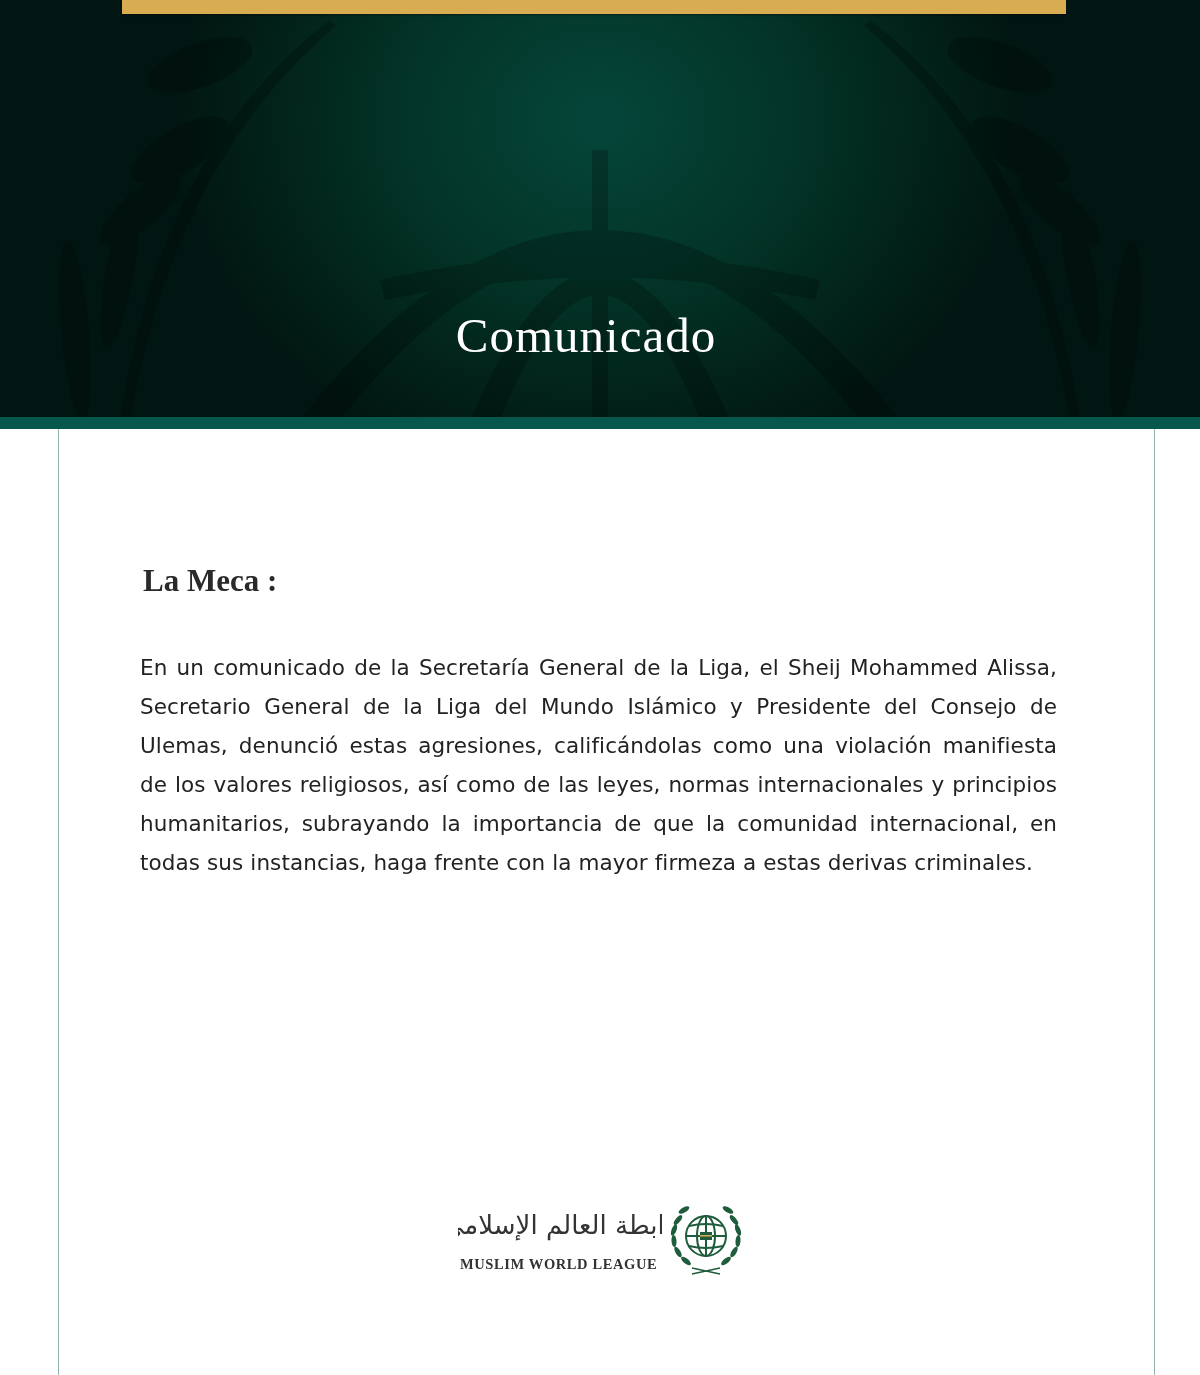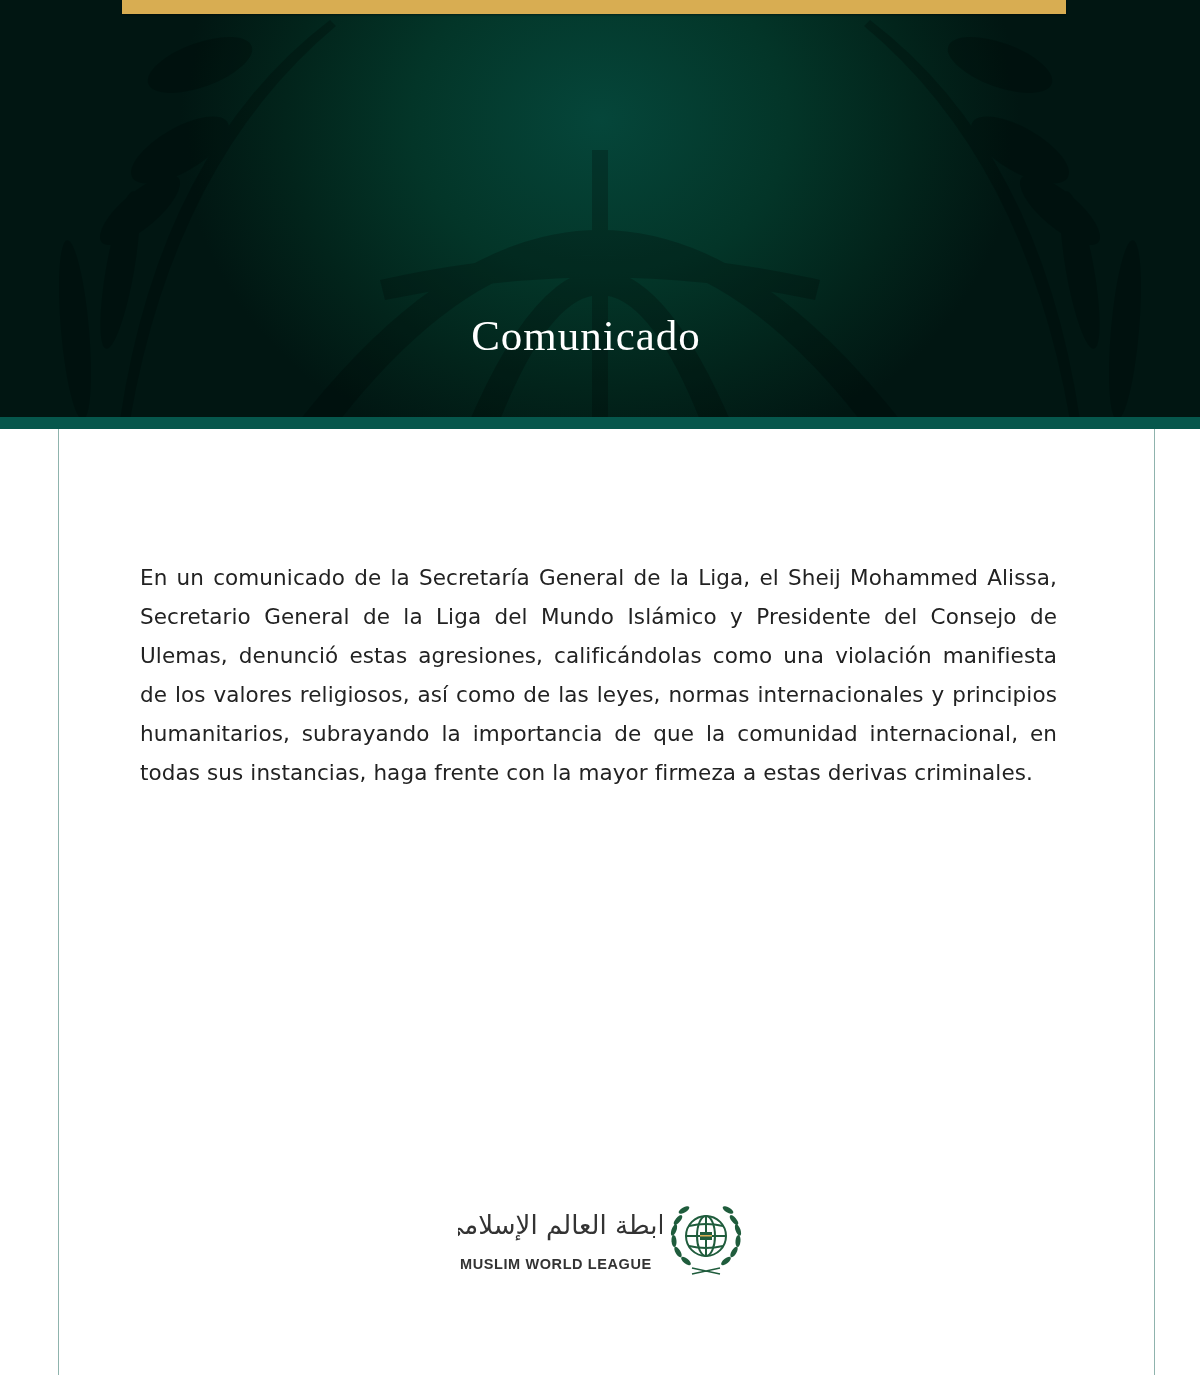--- a/index.html
+++ b/index.html
@@ -3,30 +3,30 @@
 <meta charset="utf-8">
 <style>
   html, body { margin:0; padding:0; }
   body { width:1200px; height:1375px; background:#ffffff; position:relative; overflow:hidden; font-family:"Liberation Sans", sans-serif; }
   .header { position:absolute; left:0; top:0; width:1200px; height:417px;
     background: radial-gradient(ellipse 420px 360px at 600px 120px, #05463a 0%, #033528 45%, #02241b 75%, #011612 100%);
     overflow:hidden; }
   .header-deco { position:absolute; left:0; top:0; width:1200px; height:417px; }
   .gold-bar { position:absolute; left:122px; top:0; width:944px; height:14px; background:#d8ad52; box-shadow:0 1px 2px rgba(0,0,0,0.4); }
   .title { position:absolute; left:0; top:296px; width:1172px; text-align:center; color:#ffffff;
-    font-family:"Liberation Serif", "DejaVu Serif", serif; font-size:43px; letter-spacing:1px; line-height:80px; }
+    font-family:"Liberation Serif", "DejaVu Serif", serif; font-size:49px; letter-spacing:1px; line-height:80px; }
   .teal-band { position:absolute; left:0; top:417px; width:1200px; height:12px; background:#06574c; }
   .vline { position:absolute; top:429px; width:1px; height:946px; background:#8fb3ad; }
   .vline.left { left:58px; } .vline.right { left:1154px; }
   .content { position:absolute; left:140px; top:558px; width:917px; color:#222222; }
   .location { font-family:"Liberation Serif", serif; font-weight:bold; font-size:31px; color:#2a2a2a; margin:0 0 44px 3px; line-height:46px; }
   .para { font-family:"DejaVu Sans", sans-serif; font-size:21.5px; line-height:39px; text-align:justify; text-align-last:left; margin:0 0 39px 0; color:#222; letter-spacing:0.1px; }
   .logo { position:absolute; left:458px; top:1198px; width:285px; height:82px; }
   .logo-arabic { position:absolute; left:0; top:0; width:204px; height:52px; }
-  .logo-en { position:absolute; left:2px; top:58px; font-family:Liberation Sans, sans-serif; font-weight:bold; font-size:14.5px; color:#333; letter-spacing:0.6px; white-space:nowrap; }
+  .logo-en { position:absolute; left:2px; top:58px; font-family:Liberation Serif, serif; font-weight:bold; font-size:14.5px; color:#333; letter-spacing:0.6px; white-space:nowrap; }
   .emblem { position:absolute; left:210px; top:2px; width:76px; height:76px; }
 </style>
 </head>
 <body>
 
 <div class="header">
   <svg class="header-deco" viewBox="0 0 1200 417">
     <g fill="#000" opacity="0.22">
 
       <path d="M300 420 Q600 40 900 420 L860 420 Q600 90 340 420 Z"></path>
@@ -50,20 +50,21 @@
     </g>
   </svg>
   <div class="gold-bar"></div>
   <div class="title">Comunicado</div>
 </div>
 <div class="teal-band"></div>
 <div class="vline left"></div>
 <div class="vline right"></div>
 
 <div class="content">
+  <div class="location">La Meca :</div>
   <p class="para">En un comunicado de la Secretaría General de la Liga,  el Sheij Mohammed Alissa, Secretario General de la Liga del Mundo Islámico y Presidente del Consejo de Ulemas, denunció estas agresiones, calificándolas como una violación manifiesta de los valores religiosos, así como de las leyes, normas internacionales y principios humanitarios, subrayando la importancia de que la comunidad internacional, en todas sus instancias, haga frente con la mayor firmeza a estas derivas criminales.</p>
 </div>
 
 <div class="logo">
   <svg class="logo-arabic" viewBox="0 0 204 52">
     <text x="102" y="36" text-anchor="middle" font-family="DejaVu Sans, sans-serif" font-size="26" fill="#333">رابطة العالم الإسلامي</text>
   </svg>
   <div class="logo-en">MUSLIM WORLD LEAGUE</div>
   <svg class="emblem" viewBox="0 0 76 76">
     <g fill="none" stroke="#1f5c3c" stroke-width="2">

